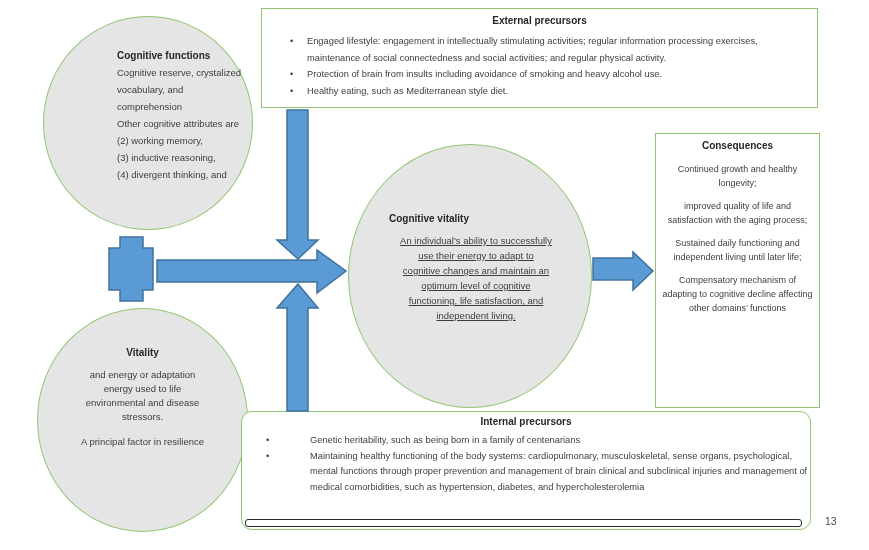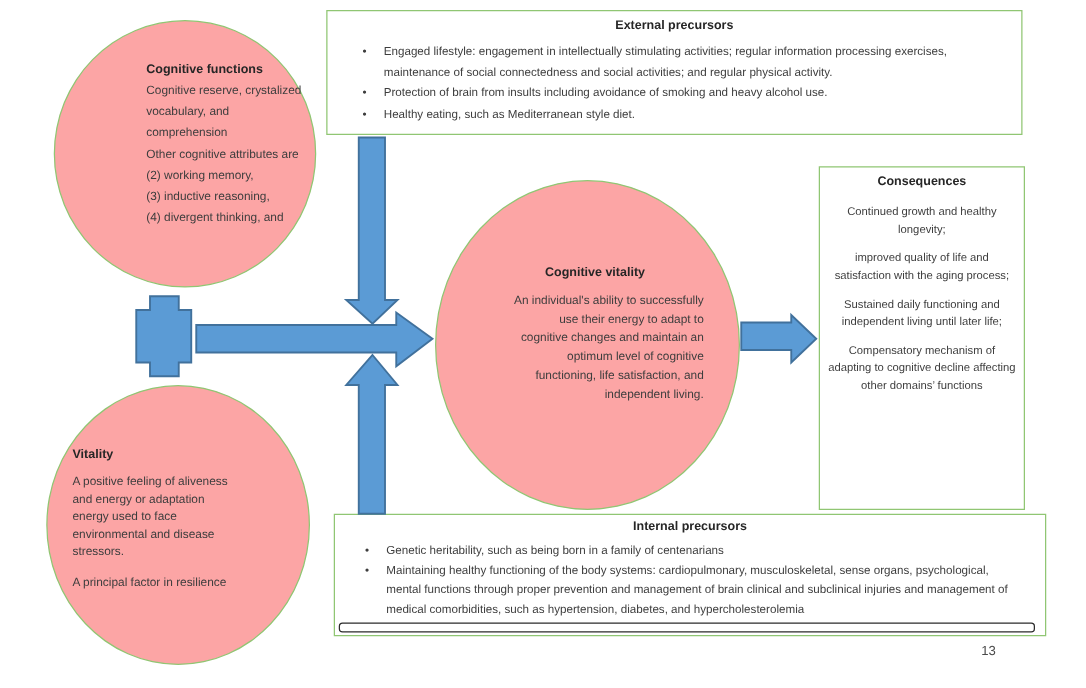--- a/index.html
+++ b/index.html
@@ -2,21 +2,21 @@
 <html><head>
 <meta charset="utf-8">
 <style>
   html,body { margin:0; padding:0; background:#fff; }
   .canvas {
     position:relative; width:869px; height:550px; background:#ffffff;
     font-family:"Liberation Sans", sans-serif; color:#3d3d3d; overflow:hidden;
   }
   .circle {
     position:absolute; border:1.5px solid #90c673; border-radius:50%;
-    background:#fca5a5; box-sizing:border-box;
+    background:#e5e5e5; box-sizing:border-box;
   }
   .box {
     position:absolute; border:1.5px solid #90c673; background:#ffffff;
     box-sizing:border-box;
   }
   .ttl { font-weight:bold; font-size:10px; color:#262626; }
   .box-title { text-align:center; padding-top:6px; }
 
   
   .c1 { left:43px; top:16px; width:210px; height:214px; }
@@ -25,54 +25,54 @@
 
   
   .external { left:261px; top:8px; width:557px; height:100px; }
   .external .bullets { margin-top:7px; }
   .external .brow { display:flex; padding-left:28px; font-size:9.3px; line-height:16.5px; }
   .external .btxt { max-width:495px; }
 
   
   .c2 { left:348px; top:144px; width:244px; height:264px; }
   .c2-text { position:absolute; left:40px; top:68px; width:174px; font-size:9.5px; }
-  .c2-text .ttl { display:block; text-align:center; margin-bottom:9px; }
-  .c2-lines { line-height:15px; text-align:right; }
+  .c2-text .ttl { display:block; margin-bottom:9px; }
+  .c2-lines { line-height:15px; text-align:center;text-decoration:underline; }
 
   
   .consequences { left:655px; top:133px; width:165px; height:275px; padding:0 5px; }
   .consequences .box-title { margin-bottom:11px; }
   .consequences p { margin:0 0 9px 0; font-size:9px; line-height:14px; text-align:center; }
 
   
   .c3 { left:37px; top:308px; width:211px; height:224px; }
-  .c3-text { position:absolute; left:20px; right:20px; top:49px;
-             font-size:9.5px; }
+  .c3-text { position:absolute; left:20px; right:20px; top:38px;
+             font-size:9.5px; text-align:center; }
   .c3-text .ttl { display:block; margin-bottom:10px; }
   .c3-lines { line-height:14px; }
   .c3-footer { margin-top:11px; line-height:14px; }
 
   
-  .internal { left:267px; top:411px; width:570px; height:98px; }
+  .internal { left:241px; top:411px; width:570px; height:119px;border-radius:11px; }
   .internal .box-title { padding-top:4px; }
   .internal .bullets { margin-top:6px; }
   .internal .brow { display:flex; padding-left:24px; font-size:9.3px; line-height:15.5px; }
-  .internal .btxt { max-width:505px; }
+  .internal .btxt { max-width:505px;margin-left:27px; }
 
   .bullet-marker { width:17px; flex:0 0 17px; }
 
   .placeholder-rect {
     position:absolute; left:3px; right:8px; bottom:2px; height:6px;
     border:1px solid #2b2b2b; border-radius:3px; background:#fff;
   }
 
   .arrow-layer { position:absolute; left:0; top:0; width:869px; height:550px; pointer-events:none; }
   .arrow-layer polygon { stroke:#41719c; stroke-width:1.5; }
 
-  .page-number { position:absolute; left:785px; top:515px; font-size:10.5px; color:#4a4a4a; }
+  .page-number { position:absolute; left:825px; top:515px; font-size:10.5px; color:#4a4a4a; }
 </style>
 </head>
 <body>
 
 <div class="canvas">
 
   <div class="circle c1">
     <div class="c1-text">
       <div class="ttl">Cognitive functions</div>
       <div>Cognitive reserve, crystalized</div>
@@ -122,23 +122,22 @@
     <p>Continued growth and healthy longevity;</p>
     <p>improved quality of life and satisfaction with the aging process;</p>
     <p>Sustained daily functioning and independent living until later life;</p>
     <p>Compensatory mechanism of adapting to cognitive decline affecting other domains’ functions</p>
   </div>
 
   <div class="circle c3">
     <div class="c3-text">
       <span class="ttl">Vitality</span>
       <div class="c3-lines">
-        <div>A positive feeling of aliveness</div>
         <div>and energy or adaptation</div>
-        <div>energy used to face</div>
+        <div>energy used to life</div>
         <div>environmental and disease</div>
         <div>stressors.</div>
       </div>
       <div class="c3-footer">A principal factor in resilience</div>
     </div>
   </div>
 
   <div class="box internal">
     <div class="ttl box-title">Internal precursors</div>
     <div class="bullets">

